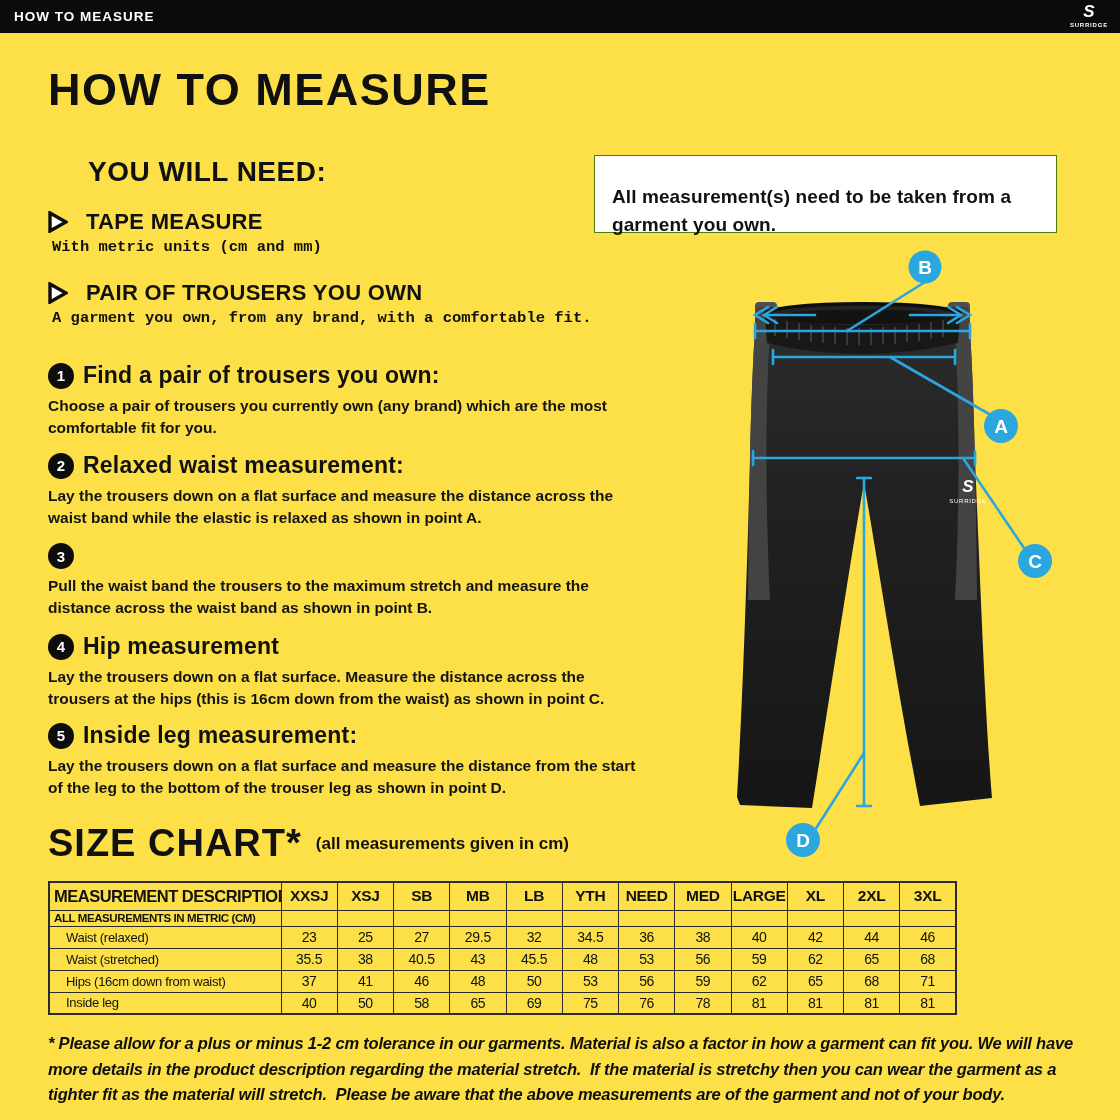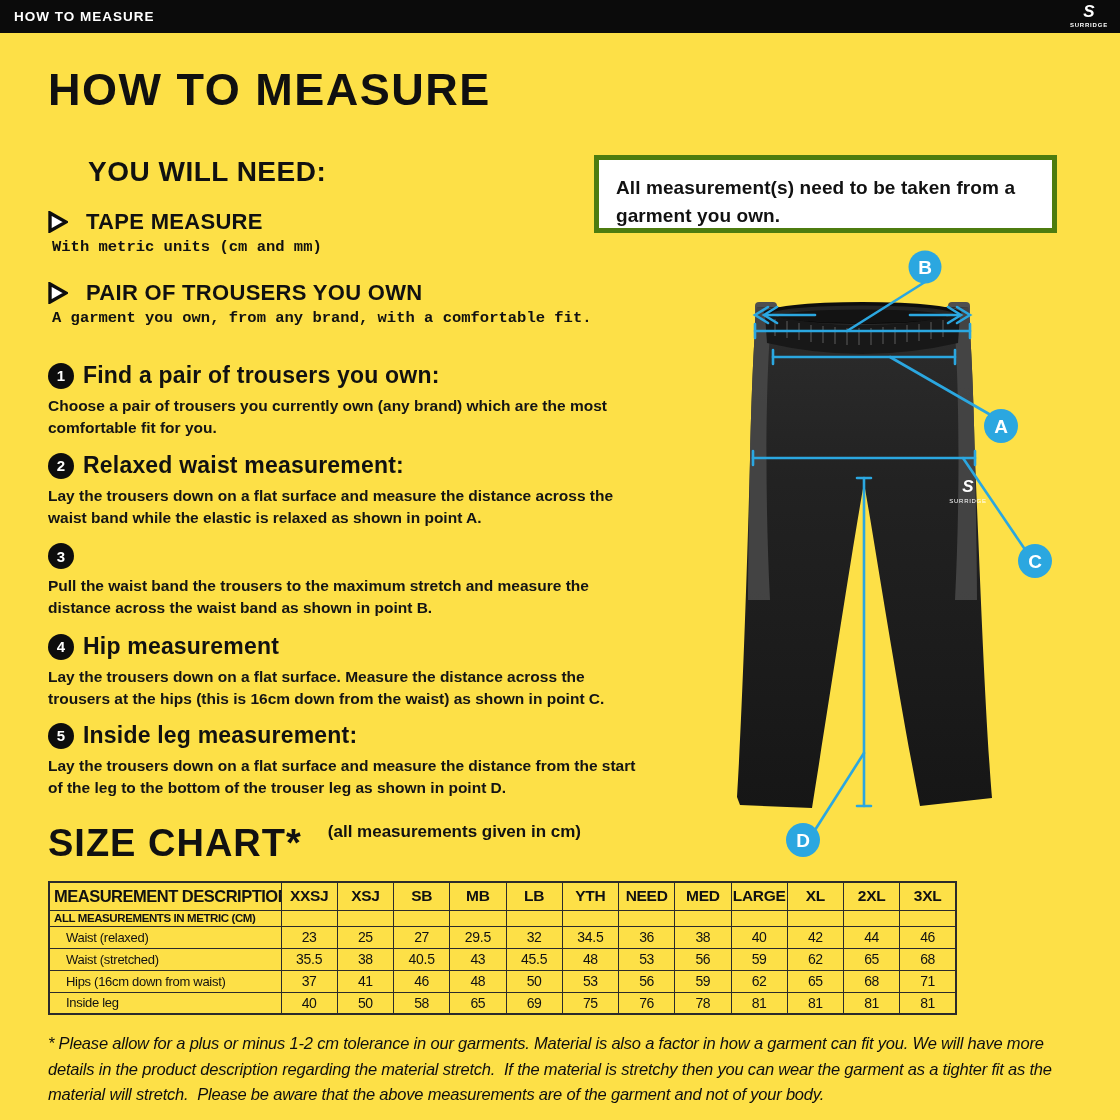--- a/index.html
+++ b/index.html
@@ -54,30 +54,30 @@
   }
   .step-title { font-size:23px; font-weight:800; letter-spacing:0.2px; }
   .step-desc {
     font-size:15.5px; font-weight:bold; line-height:1.42; margin-top:6px;
     width:592px; color:#141414;
   }
 
   
   .notice-box {
     position:absolute; left:594px; top:155px; width:463px; height:78px;
-    border:5px solid #4d7c0f; background:#fff; padding:14px 17px;
+    border:1px solid #4d7c0f; background:#fff; padding:27px 17px;
   }
   .notice-text { font-size:19px; font-weight:bold; line-height:1.45; letter-spacing:0.1px; }
 
   
   .diagram { position:absolute; left:680px; top:245px; width:400px; height:635px; }
 
   
   .sizechart-head {
-    position:absolute; left:48px; top:822px; display:flex; align-items:flex-start; gap:26px;
+    position:absolute; left:48px; top:822px; display:flex; align-items:center; gap:14px;
   }
   .sizechart-title { font-size:38px; font-weight:800; letter-spacing:1px; }
   .sizechart-sub { font-size:17px; font-weight:800; }
   .size-table {
     position:absolute; left:48px; top:881px; width:909px;
     border-collapse:collapse; table-layout:fixed;
     border:2px solid #2b2b2b;
   }
   .size-table th, .size-table td {
     border:1.5px solid #2b2b2b; letter-spacing:-0.3px; overflow:hidden; white-space:nowrap;
@@ -85,21 +85,21 @@
   .size-table col.desc-col { width:232px; }
   .size-table thead th { height:28px; font-size:15.5px; font-weight:bold; text-align:center; }
   .size-table thead th.desc-hd { font-size:16.5px; text-align:left; padding-left:4px; letter-spacing:-0.5px; }
   .size-table tr.metric-row td { height:16px; font-size:11.5px; font-weight:bold; padding-left:4px; letter-spacing:-0.4px; }
   .size-table tbody tr.data-row td { height:22px; font-size:14px; text-align:center; }
   .size-table tbody tr.data-row td.row-label { text-align:left; padding-left:16px; font-size:13px; }
 
   
   .footnote {
     position:absolute; left:48px; top:1031px; width:1040px;
-    font-size:16.5px; font-weight:normal; font-style:italic; line-height:1.55;
+    font-size:16.5px; font-weight:bold; font-style:italic; line-height:1.55;
     letter-spacing:-0.2px; white-space:pre-wrap; color:#0e0e0e;
   }
 </style>
 </head>
 <body>
 
 <div class="page">
 
   <div class="topbar">
     <div class="topbar-title">HOW TO MEASURE</div>

